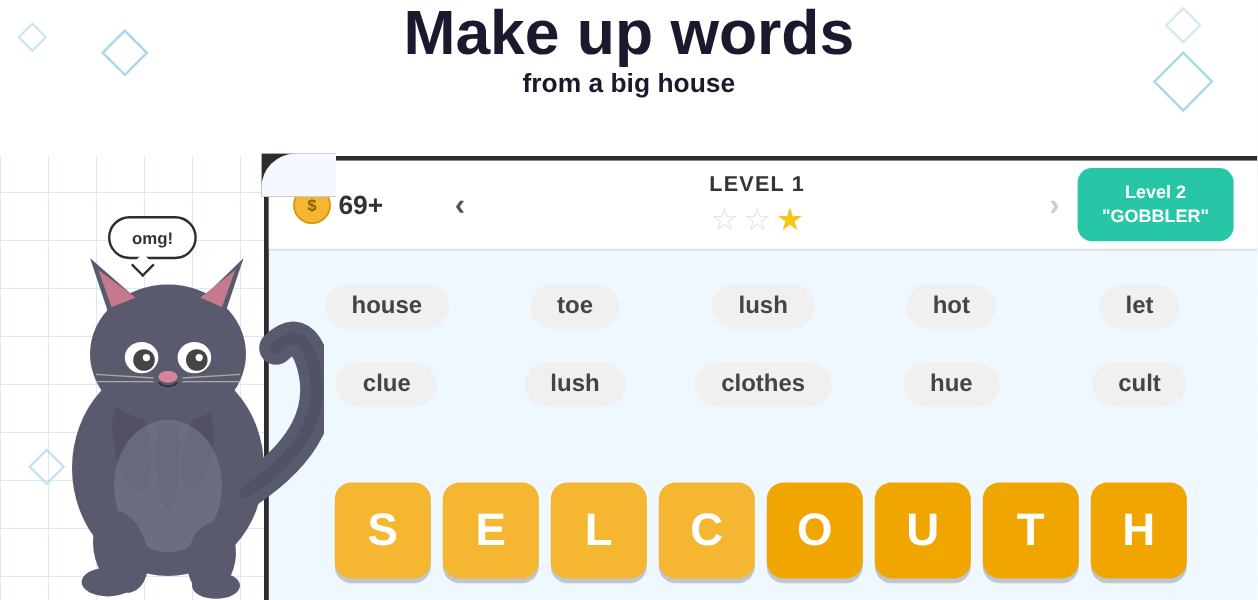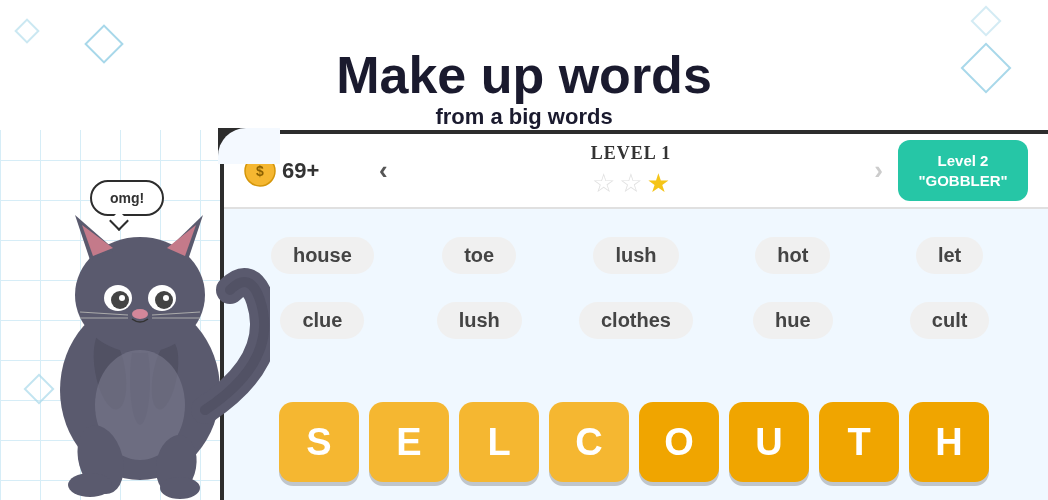--- a/index.html
+++ b/index.html
@@ -26,21 +26,21 @@
     
     .top-section {
       position: absolute;
       top: 0; left: 0; right: 0;
       height: 130px;
       background: #ffffff;
       z-index: 2;
       display: flex;
       flex-direction: column;
       align-items: center;
-      justify-content: flex-end;
+      justify-content: flex-start;
     }
 
     .main-title {
       font-size: 52px;
       font-weight: 900;
       color: #1a1a2e;
       line-height: 1.1;
     }
 
     .sub-title {
@@ -101,21 +101,20 @@
       color: #333;
     }
 
     .level-center {
       flex: 1;
       display: flex;
       flex-direction: column;
       align-items: center;
       justify-content: center;
       gap: 4px;
-      font-family: Liberation Serif, serif;
     }
 
     .level-label {
       font-size: 18px;
       font-weight: 800;
       color: #333;
       letter-spacing: 1px;
     }
 
     .stars-row {
@@ -263,21 +262,21 @@
 
 <div class="diamond" style="top:30px;left:90px;width:28px;height:28px;"></div>
 <div class="diamond" style="top:50px;left:968px;width:36px;height:36px;"></div>
 <div class="diamond" style="top:10px;left:975px;width:22px;height:22px;opacity:0.5;"></div>
 <div class="diamond" style="top:22px;left:18px;width:18px;height:18px;opacity:0.6;"></div>
 <div class="diamond" style="top:378px;left:28px;width:22px;height:22px;opacity:0.7;"></div>
 <div class="diamond" style="top:418px;left:175px;width:18px;height:18px;opacity:0.6;"></div>
 
 <div class="top-section">
   <div class="main-title">Make up words</div>
-  <div class="sub-title">from a big words</div>
+  <div class="sub-title">from a big house</div>
 </div>
 
 <div style="position:absolute;top:128px;left:218px;width:62px;height:36px;background:#2d2d2d;z-index:3;"></div>
 <div style="position:absolute;top:128px;left:218px;width:62px;height:36px;background:#f4f9ff;border-top-left-radius:28px;z-index:4;"></div>
 
 <div class="game-panel">
 
   <div class="game-top-bar">
 
     <div class="coin-area">

